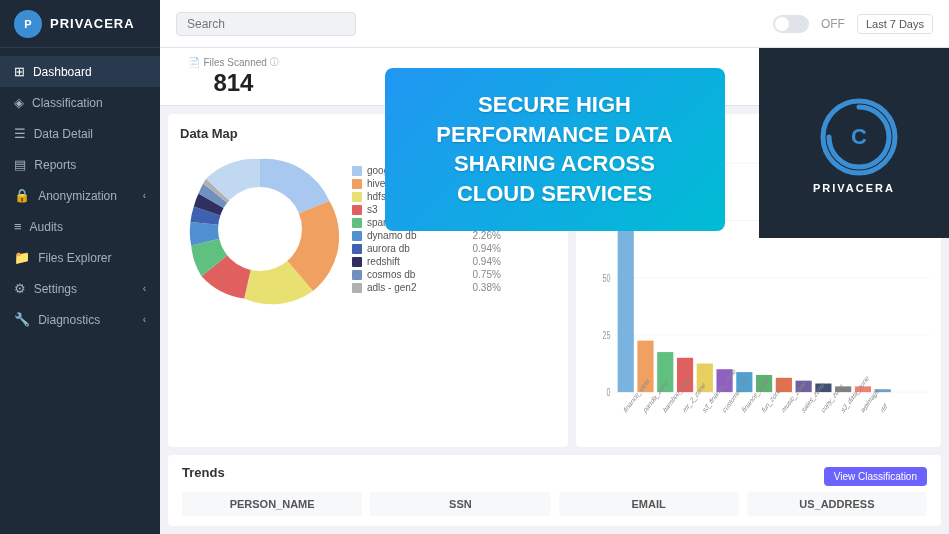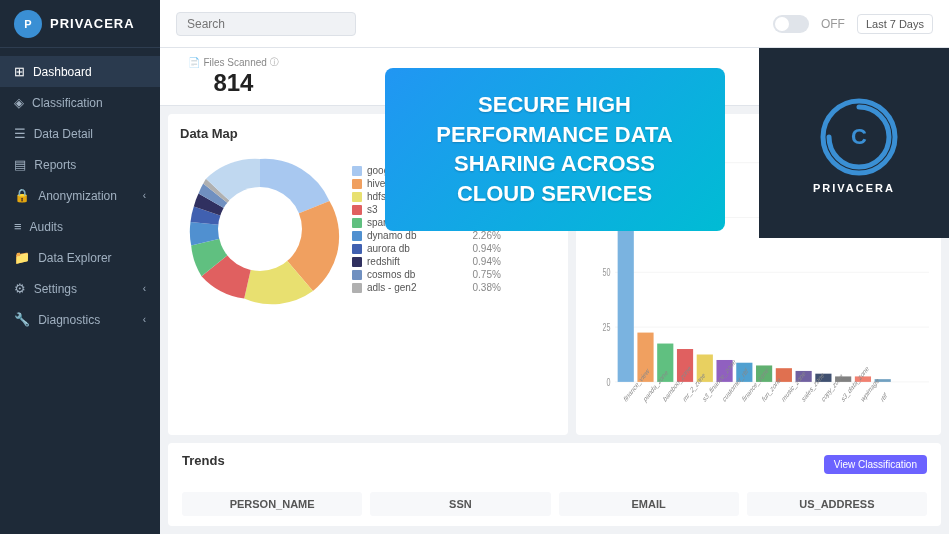--- a/index.html
+++ b/index.html
@@ -115,21 +115,21 @@
     .legend { display: flex; flex-direction: column; gap: 2px; }
     .legend-item { display: flex; align-items: center; gap: 5px; font-size: 10px; color: #555; }
     .legend-color { width: 10px; height: 10px; border-radius: 1px; flex-shrink: 0; }
     .legend-pct { margin-left: auto; min-width: 36px; text-align: right; color: #888; }
 
     
     .datazone-section { flex: 1; display: flex; flex-direction: column; }
 
     
     .trends-section { background: #fff; margin: 0 8px 8px 8px; border-radius: 4px; padding: 10px 14px; }
-    .trends-header { display: flex; align-items: center; justify-content: space-between; margin-bottom: 16px; }
+    .trends-header { display: flex; align-items: center; justify-content: space-between; margin-bottom: 4px; }
     .view-btn {
       background: #6c63ff;
       color: #fff;
       border: none;
       border-radius: 4px;
       padding: 4px 10px;
       font-size: 10px;
       cursor: pointer;
     }
     .trends-table { display: flex; gap: 8px; }
@@ -174,21 +174,21 @@
       <span class="nav-icon">🔒</span>
       <span>Anonymization</span>
       <span class="nav-arrow">‹</span>
     </div>
     <div class="nav-item">
       <span class="nav-icon">≡</span>
       <span>Audits</span>
     </div>
     <div class="nav-item">
       <span class="nav-icon">📁</span>
-      <span>Data Explorer</span>
+      <span>Files Explorer</span>
     </div>
     <div class="nav-item">
       <span class="nav-icon">⚙</span>
       <span>Settings</span>
       <span class="nav-arrow">‹</span>
     </div>
     <div class="nav-item">
       <span class="nav-icon">🔧</span>
       <span>Diagnostics</span>
       <span class="nav-arrow">‹</span>

